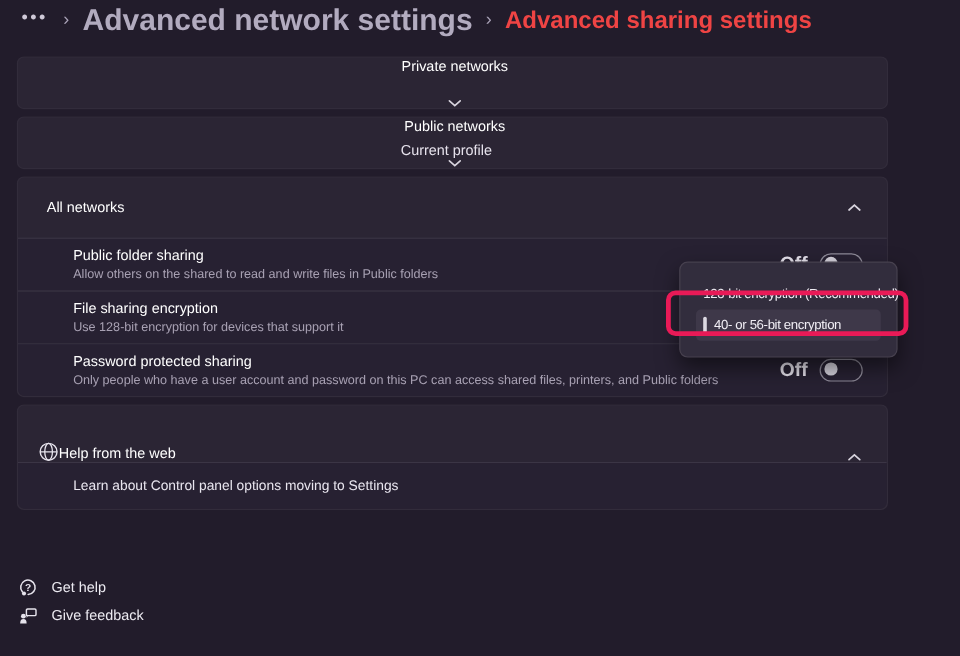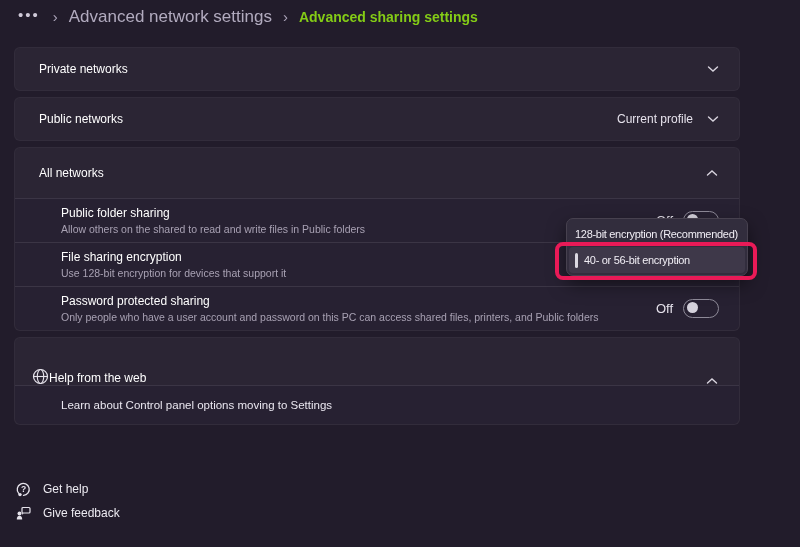--- a/index.html
+++ b/index.html
@@ -4,62 +4,62 @@
 <style>
   html,body{margin:0;padding:0;width:800px;height:547px;overflow:hidden;
     font-family:"Liberation Sans","DejaVu Sans",sans-serif;
     background:var(--page-bg,#221c2b);}
   .page{position:relative;width:800px;height:547px;background:var(--page-bg,#221c2b);}
 
   
   .breadcrumb{position:absolute;left:18px;top:2px;height:30px;display:flex;align-items:center;gap:11px;}
   .crumb-menu{background:none;border:none;color:#cfc9d8;font-size:15px;letter-spacing:2px;padding:0 2px 6px 0;cursor:pointer;font-family:inherit;}
   .crumb-sep{color:#aaa3b8;font-size:15px;transform:translateY(-1px);}
-  .crumb.parent{color:var(--breadcrumb-secondary,#b2abbf);font-size:17px;font-weight:400;cursor:pointer;}
-  .crumb.current{color:#84cc16;font-size:14px;font-weight:700;}
+  .crumb.parent{color:var(--breadcrumb-secondary,#b2abbf);font-size:25px;font-weight:700;cursor:pointer;}
+  .crumb.current{color:#ef4444;font-size:20px;font-weight:700;}
 
   
   .content{position:absolute;left:14px;top:47px;width:726px;}
   .card{background:var(--card-bg,#2b2534);border-radius:6px;margin-bottom:6px;
-    border:1px solid rgba(255,255,255,0.035);box-sizing:border-box;}
+    border:1px solid rgba(255,255,255,0.035);box-sizing:border-box;flex-direction:column;}
   .card.simple{height:44px;display:flex;align-items:center;padding:0 20px 0 24px;}
   .card-title{color:var(--text-primary,#fff);font-size:12px;}
   .spacer{flex:1;}
   .card-value{color:#e6e2ec;font-size:12px;margin-right:14px;text-align:center;}
   .chev{display:flex;align-items:center;}
 
   .exp-header{height:50px;display:flex;align-items:center;padding:0 21px 0 24px;}
   .exp-row{display:flex;align-items:center;padding:7px 20px 7px 46px;min-height:43px;box-sizing:border-box;
     background:var(--subrow-bg,#272132);border-top:1px solid var(--divider,#3b3545);}
   .exp-row.last{border-radius:0 0 6px 6px;}
   .row-title{color:var(--text-primary,#fff);font-size:12px;margin-bottom:3px;}
   .row-desc{color:var(--text-secondary,#a8a1b3);font-size:10.5px;}
   .toggle-wrap{margin-left:auto;display:flex;align-items:center;gap:10px;flex-shrink:0;}
-  .toggle-label{color:#e6e2ec;font-size:13px;}
+  .toggle-label{color:#e6e2ec;font-size:16px;font-weight:bold;}
   .toggle{display:inline-block;width:34px;height:17px;border:1px solid var(--toggle-border,#8e8a98);
     border-radius:10px;position:relative;cursor:pointer;background:transparent;}
   .knob{width:11px;height:11px;border-radius:50%;background:var(--toggle-knob,#d5d2dc);position:absolute;left:3px;top:2px;}
 
   
   .related-heading{margin:22px 0 8px 2px;font-size:12px;font-weight:700;color:#fff;}
   .help-header{height:47px;display:flex;align-items:flex-end;padding:0 21px 0 17px;}
   .help-link-row{height:38px;display:flex;align-items:center;padding-left:46px;
     border-top:1px solid var(--divider,#3b3545);background:var(--subrow-bg,#272132);
     border-radius:0 0 6px 6px;}
   .help-link{color:#e9e6ef;font-size:11.5px;cursor:pointer;}
 
   
   .footer{position:absolute;left:16px;top:477px;display:flex;flex-direction:column;}
   .footer-row{height:24px;display:flex;align-items:center;gap:12px;cursor:pointer;}
   .footer-label{color:#eceaf1;font-size:12px;}
 
   
   .flyout{position:absolute;left:566px;top:218px;width:182px;box-sizing:border-box;z-index:5;
     background:var(--flyout-bg,#322d3d);border:1px solid #47414f;border-radius:7px;
-    padding:2px;box-shadow:0 8px 18px rgba(0,0,0,0.5);}
+    padding:13px;box-shadow:0 8px 18px rgba(0,0,0,0.5);}
   .option{height:26px;display:flex;align-items:center;padding:0 6px;border-radius:4px;
     font-size:11px;letter-spacing:-0.3px;white-space:nowrap;color:#f1eef5;cursor:pointer;}
   .option.selected{background:var(--flyout-selected-bg,#3e3849);}
   .sel-bar{width:3px;height:15px;border-radius:2px;background:#dcd9e2;margin-right:6px;flex-shrink:0;}
 
   
   .annotation{position:absolute;left:555px;top:242px;width:202px;height:38px;box-sizing:border-box;
     border:4px solid var(--annotation,#e91a57);border-radius:8px;z-index:6;pointer-events:none;}
 
   svg{display:block;}

